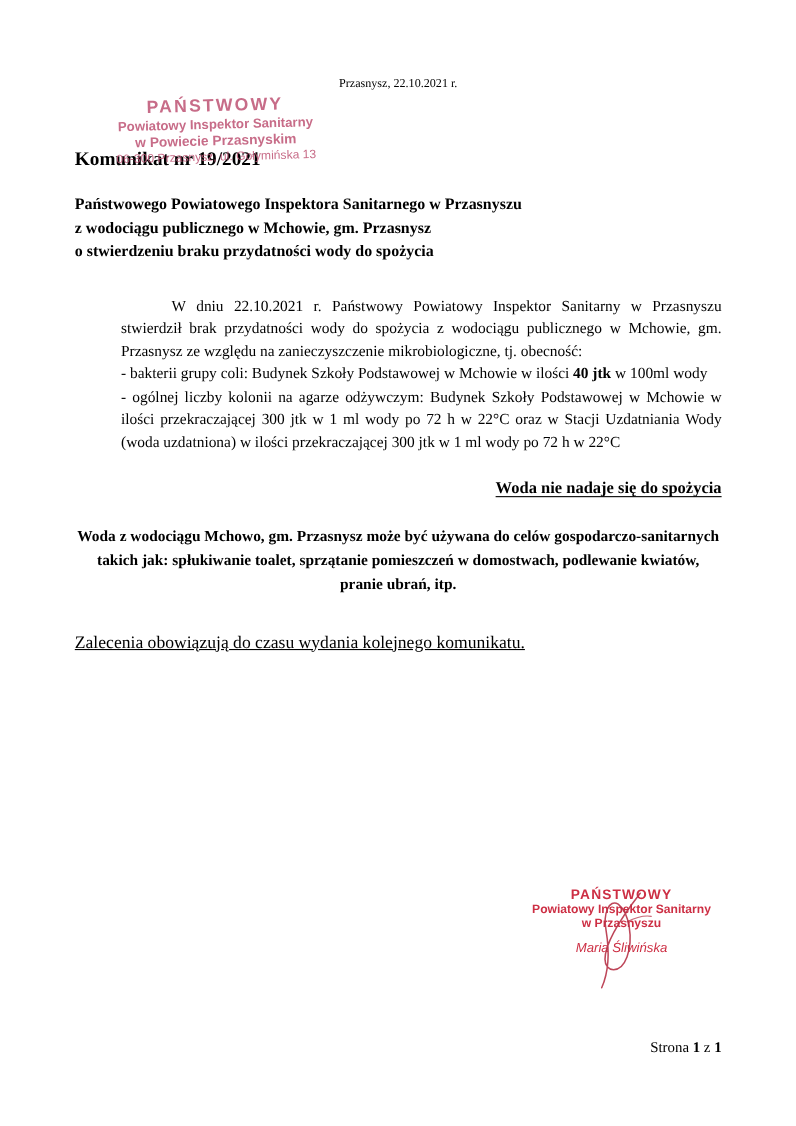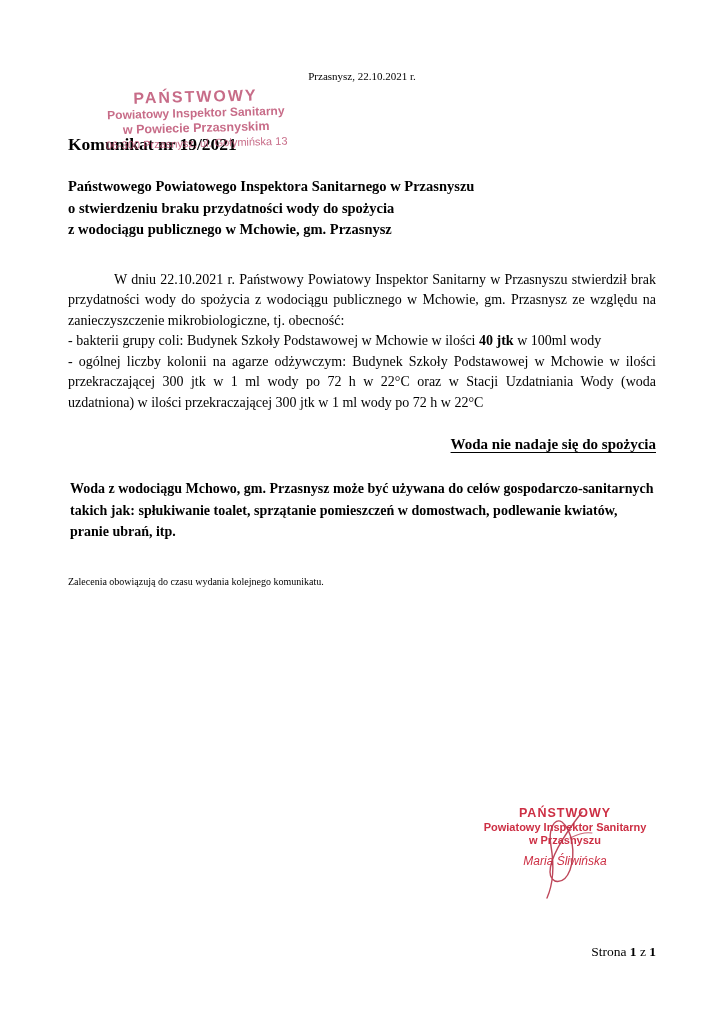--- a/index.html
+++ b/index.html
@@ -44,51 +44,52 @@
   }
   .doc-subtitle {
     margin-top: 21px;
     text-align: left;
     font-size: 14.5px;
     font-weight: bold;
     line-height: 21.5px;
   }
 
   
-  .body-block { margin-top: 29px; font-size: 14px; line-height: 20.5px; }
+  .body-block { margin-top: 29px; font-size: 14px; line-height: 20.5px; margin-left: 42px; }
   .p-justify { text-align: justify; margin: 0; }
   .p-indent  { text-indent: 46px; }
   .bold-inline { font-weight: bold; }
 
   .warning-heading {
     margin-top: 23px;
     text-align: right;
     font-size: 15px;
     font-weight: bold;
     text-decoration: underline;
     text-underline-offset: 3px;
   }
   .usage-notice {
     margin-top: 25px;
-    text-align: left;
+    text-align: center;
     font-size: 14px;
     font-weight: bold;
     line-height: 21.5px;
     padding: 0 2px;
   }
   .works-paragraph {
     margin-top: 20px;
     text-align: left;
     font-size: 14px;
     line-height: 21px;
   }
   .validity-note {
     margin-top: 33px;
     text-align: left;
-    font-size: 10px;
+    font-size: 16px;
+    text-decoration: underline;
   }
 
   
   .stamp-signature {
     position: absolute;
     left: 473px; top: 806px;
     width: 184px;
     text-align: center;
     font-family: "Liberation Sans", sans-serif;
     color: #cd2f44;
@@ -122,22 +123,22 @@
   </div>
 
   <div class="content">
 
     <div class="date-line">Przasnysz, 22.10.2021 r.</div>
 
     <div class="doc-title">Komunikat nr 19/2021</div>
 
     <div class="doc-subtitle">
       <div>Państwowego Powiatowego Inspektora Sanitarnego w Przasnyszu</div>
+      <div>z wodociągu publicznego w Mchowie, gm. Przasnysz</div>
       <div>o stwierdzeniu braku przydatności wody do spożycia</div>
-      <div>z wodociągu publicznego w Mchowie, gm. Przasnysz</div>
     </div>
 
     <div class="body-block">
       <p class="p-justify p-indent">W dniu 22.10.2021 r. Państwowy Powiatowy Inspektor Sanitarny w Przasnyszu stwierdził brak przydatności wody do spożycia z wodociągu publicznego w Mchowie, gm. Przasnysz ze względu na zanieczyszczenie mikrobiologiczne, tj. obecność:</p>
       <p class="p-justify"><span>- bakterii grupy coli: Budynek Szkoły Podstawowej w Mchowie w ilości </span><span class="bold-inline">40 jtk</span><span> w 100ml wody</span></p>
       <p class="p-justify">- ogólnej liczby kolonii na agarze odżywczym: Budynek Szkoły Podstawowej w Mchowie w ilości przekraczającej 300 jtk w 1 ml wody po 72 h w 22°C oraz w Stacji Uzdatniania Wody (woda uzdatniona) w ilości przekraczającej 300 jtk w 1 ml wody po 72 h w 22°C</p>
     </div>
 
     <div class="warning-heading">Woda nie nadaje się do spożycia</div>
 

